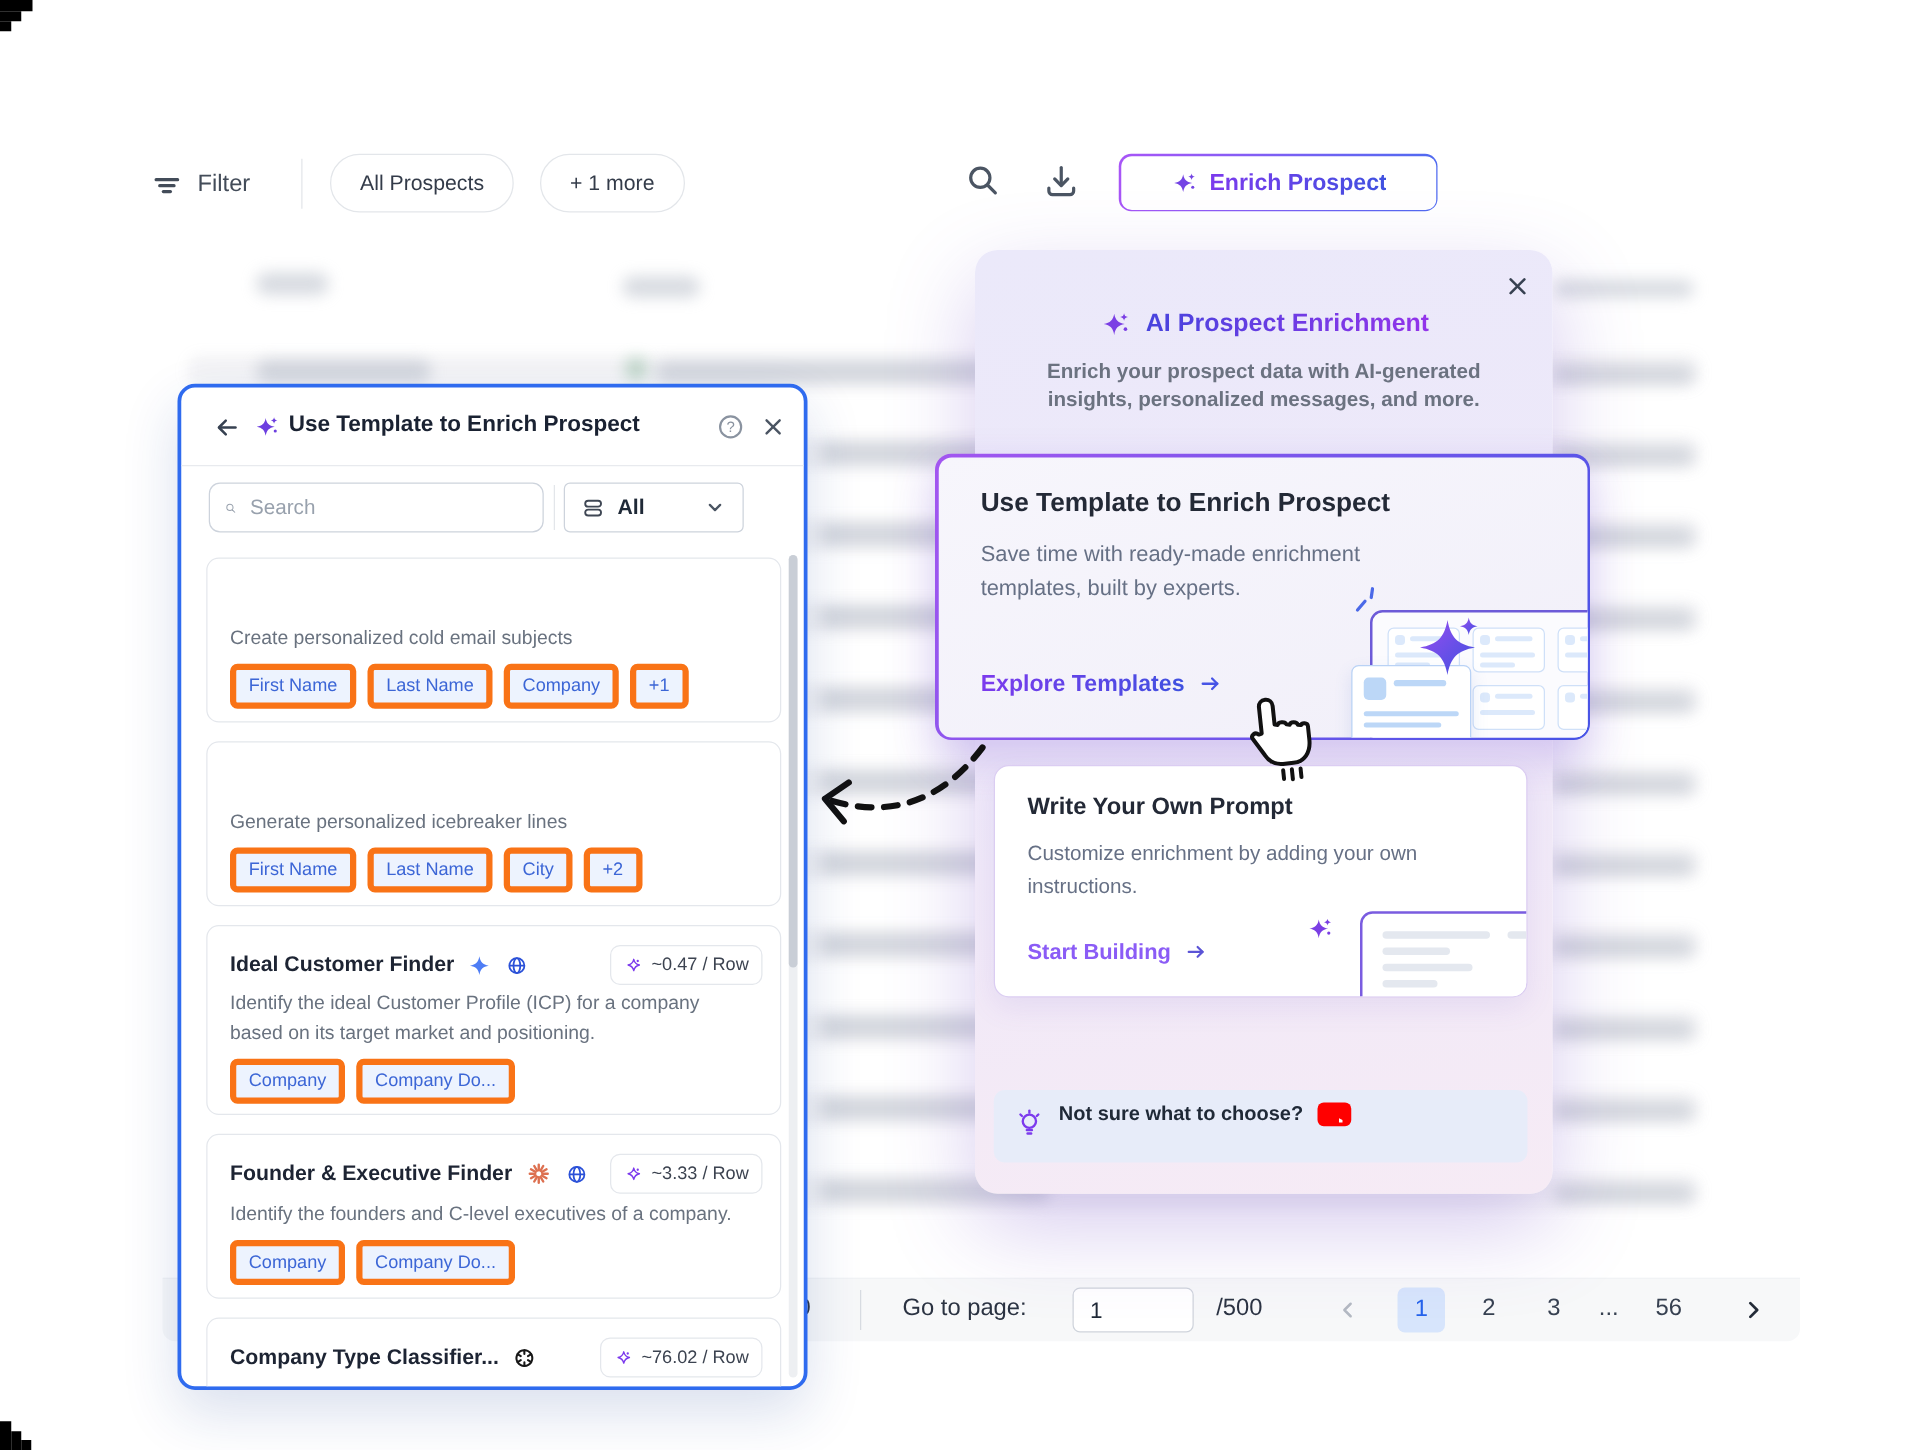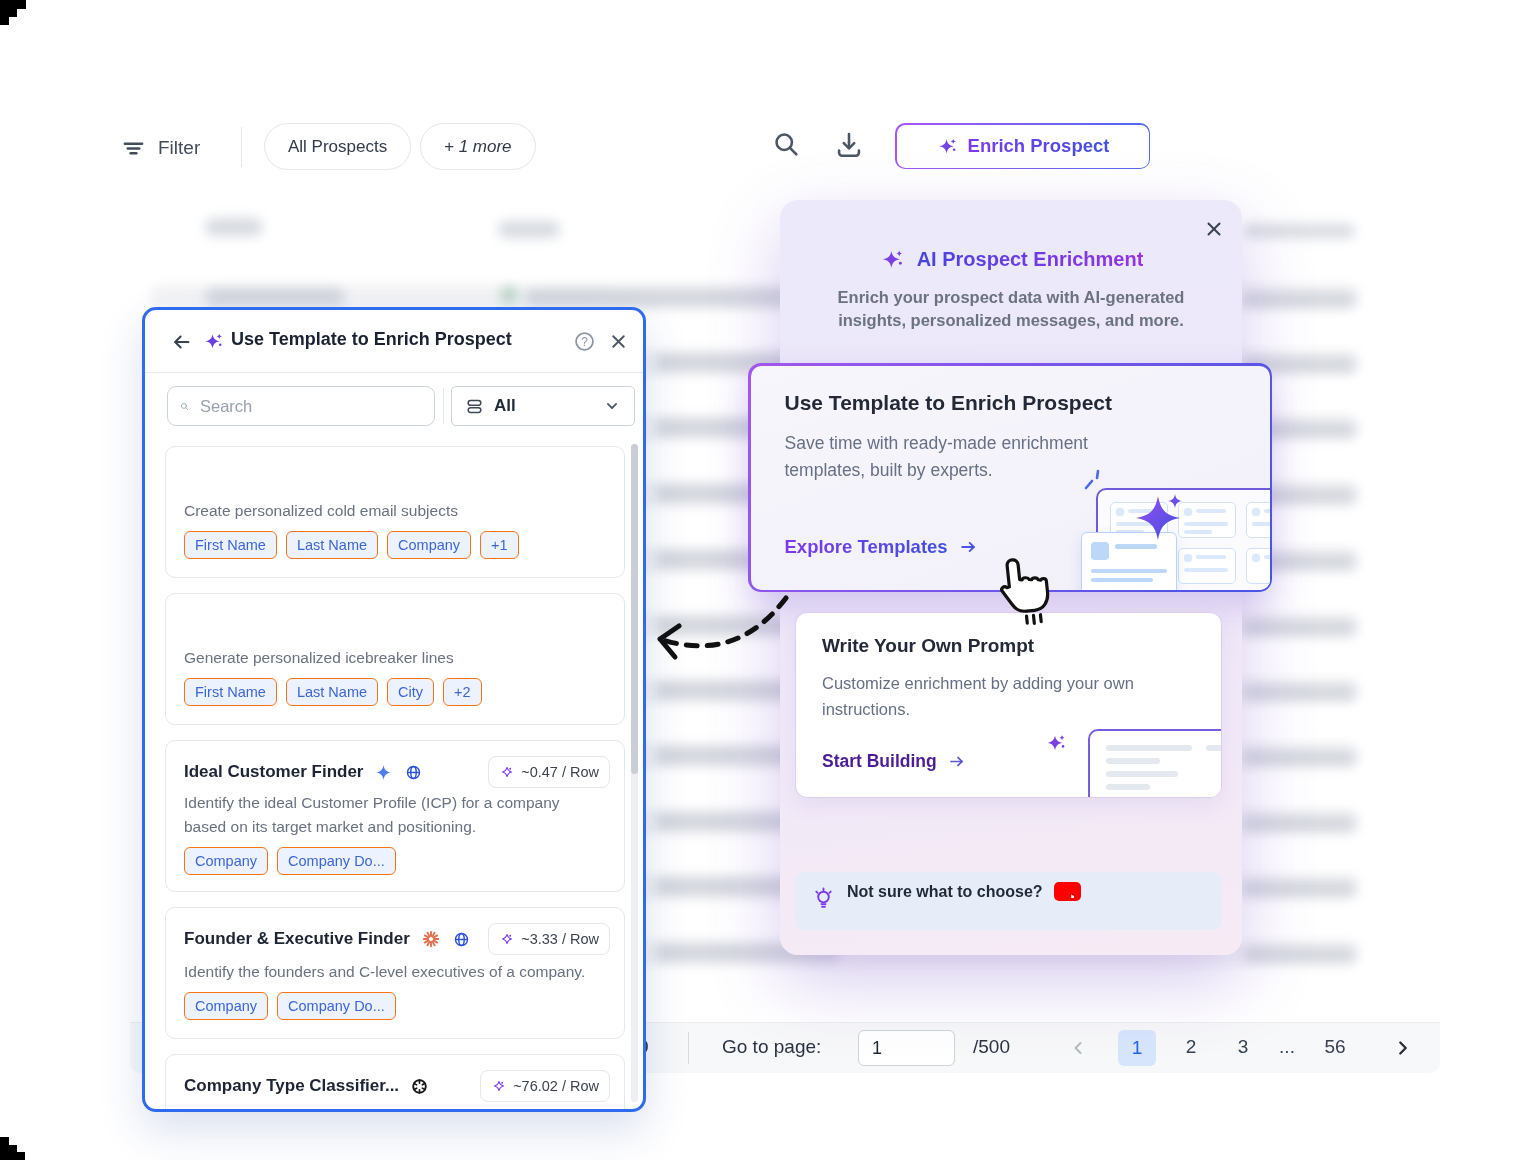--- a/index.html
+++ b/index.html
@@ -77,34 +77,34 @@
   .modal{position:absolute;left:142px;top:307px;width:504px;height:805px;background:#fff;
          border:3px solid #2f6bef;border-radius:14px;box-shadow:0 18px 44px rgba(23,60,150,.16);
          overflow:hidden;z-index:50;box-sizing:border-box;}
   .m-head{position:absolute;left:0;top:0;width:100%;height:62px;border-bottom:1px solid #e8eaee;}
   .m-title{position:absolute;left:86px;top:19px;font-size:18px;font-weight:700;color:#1a2232;}
   .m-search{position:absolute;left:22px;top:76px;width:268px;height:40px;border:1.3px solid #cdd3dc;
             border-radius:9px;display:flex;align-items:center;gap:9px;padding:0 12px;box-sizing:border-box;}
   .m-search input{border:0;outline:0;flex:1;font-size:16.5px;color:#1f2937;
                   font-family:"Liberation Sans",sans-serif;background:transparent;}
   .m-search input::placeholder{color:#98a1ad;}
-  .m-drop{position:absolute;left:306px;top:76px;width:184px;height:40px;border:1.3px solid #cdd3dc;
+  .m-drop{position:absolute;left:306px;top:76px;width:144px;height:40px;border:1.3px solid #cdd3dc;
           border-radius:5px;display:flex;align-items:center;gap:10px;padding:0 13px;
           box-sizing:border-box;cursor:pointer;}
   .m-drop-label{flex:1;font-size:17px;font-weight:600;color:#1f2937;}
   .tcard{position:absolute;left:20px;width:460px;background:#fff;border:1.3px solid #e4e7ec;
          border-radius:10px;box-sizing:border-box;cursor:pointer;}
   .t-row{position:absolute;left:18px;top:15px;right:14px;display:flex;align-items:center;gap:11px;}
   .t-name{font-size:17px;font-weight:700;color:#1d2433;white-space:nowrap;}
   .t-badge{margin-left:auto;height:30px;border:1.3px solid #e4e7ec;border-radius:8px;display:flex;
            align-items:center;gap:6px;padding:0 10px;font-size:14.5px;color:#3c4350;background:#fff;}
   .t-desc{position:absolute;left:18px;font-size:15.5px;color:#69727f;line-height:24px;}
   .t-tags{position:absolute;left:18px;display:flex;gap:9px;}
   .tag{height:26px;display:flex;align-items:center;padding:0 10px;border-radius:6px;background:#edf3fe;
-       border:1px solid #f97316;color:#3c66d6;font-size:14.5px;white-space:nowrap;}
+       border:5px solid #f97316;color:#3c66d6;font-size:14.5px;white-space:nowrap;}
   .sb-track{position:absolute;right:5px;top:134px;width:7px;height:658px;background:#edeff2;border-radius:4px;}
   .sb-thumb{position:absolute;right:5px;top:134px;width:7px;height:330px;background:#c9ced6;
             border-radius:4px;cursor:grab;}
 </style>
 </head>
 <body>
 
 <svg width="0" height="0" style="position:absolute">
   <defs>
     <linearGradient id="gpb" x1="0" y1="0" x2="1" y2="1">
@@ -251,21 +251,21 @@
   <div class="tb-filter">
     <svg class="ic" width="23" height="23">
         <use href="#sym-filter"></use>
       </svg>
     <span>Filter</span>
   </div>
   <div class="tb-div"></div>
   <div class="chip" style="left:264px;">
       <span>All Prospects</span>
     </div>
-  <div class="chip" style="left:420px;font-style:italic;">
+  <div class="chip" style="left:432px;">
       <span>+ 1 more</span>
     </div>
   <svg class="icon-btn" style="left:772px;" width="28" height="28">
       <use href="#sym-search"></use>
     </svg>
   <svg class="icon-btn" style="left:835px;" width="28" height="28">
       <use href="#sym-download"></use>
     </svg>
   <div class="btn-enrich">
     <div class="btn-enrich-in">
@@ -415,21 +415,21 @@
             <path d="M25 4 C27.5 18 33 23.5 47 26 C33 28.5 27.5 34 25 48 C22.5 34 17 28.5 3 26 C17 23.5 22.5 18 25 4 Z" fill="url(#gpb)"></path>
             <path d="M42 2 C42.8 6.5 44.5 8.2 49 9 C44.5 9.8 42.8 11.5 42 16 C41.2 11.5 39.5 9.8 35 9 C39.5 8.2 41.2 6.5 42 2 Z" fill="url(#gpb)"></path>
           </svg>
         </div>
       </div>
     </div>
 
     <div class="card-w">
       <div class="c-title" style="left:26px;top:22px;font-size:19px;">Write Your Own Prompt</div>
       <div class="c-desc" style="left:26px;top:58px;width:340px;font-size:16.5px;line-height:25.5px;">Customize enrichment by adding your own instructions.</div>
-      <div class="cta" style="left:26px;top:138px;font-size:17.5px;color:#4c1d95;">
+      <div class="cta" style="left:26px;top:138px;font-size:17.5px;color:#8b5cf6;">
         <span>Start Building</span>
         <svg class="ic" width="19" height="19" style="color:#5b54d6;">
             <use href="#sym-arrow-right"></use>
           </svg>
       </div>
       <div>
         <svg class="ic" style="position:absolute;left:248px;top:118px;color:#7b3fe4;" width="24" height="24">
             <use href="#sym-sparkle"></use>
           </svg>
         <div style="position:absolute;left:292px;top:116px;width:180px;height:100px;background:#fff;

